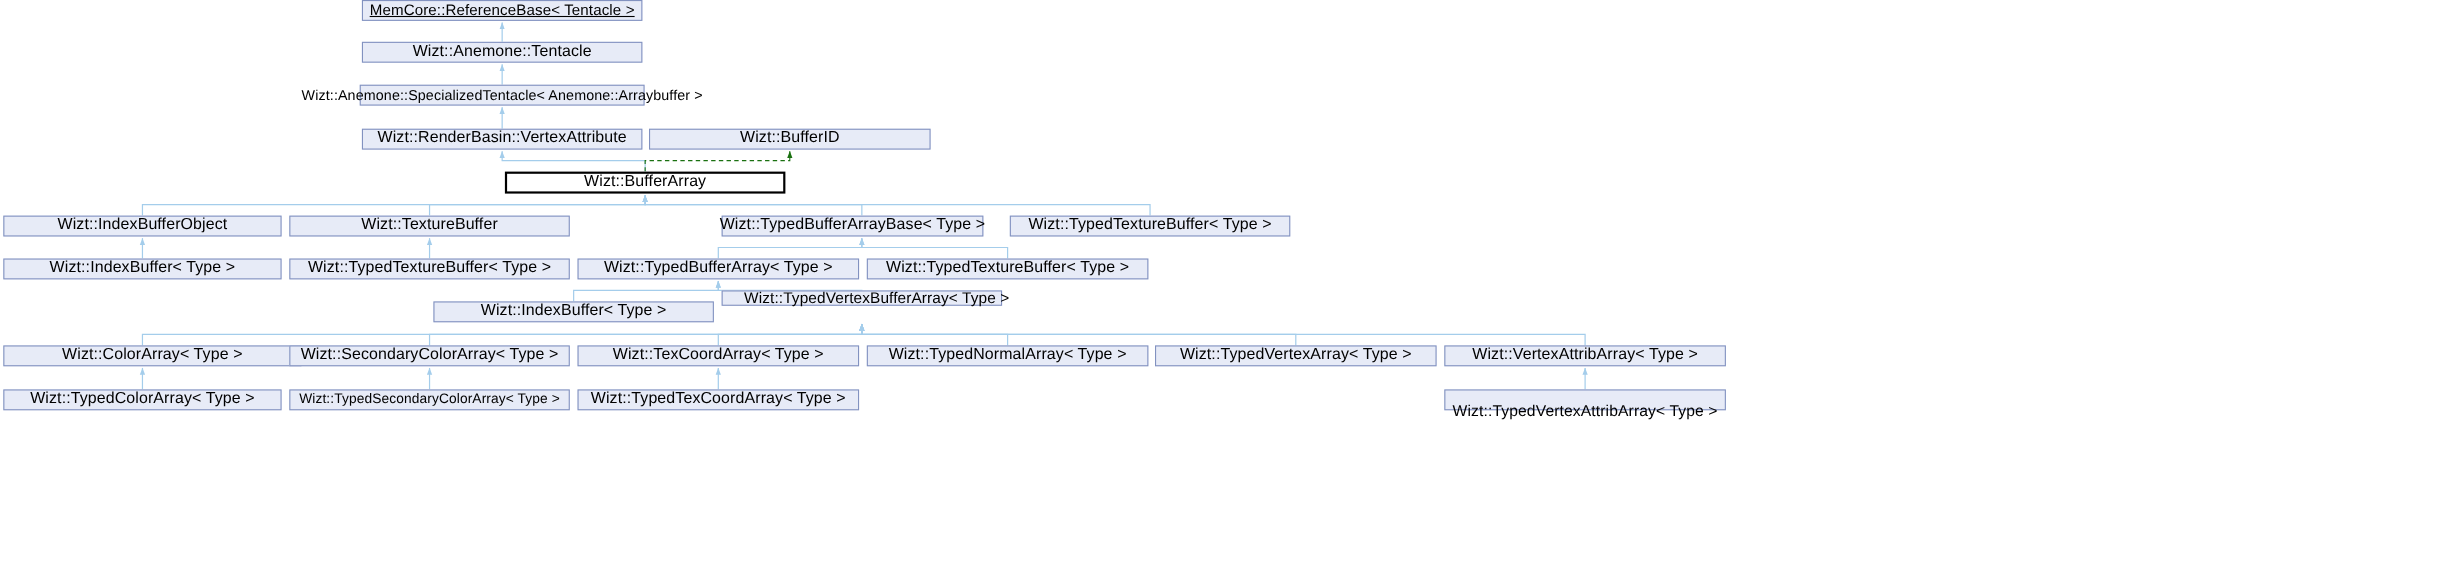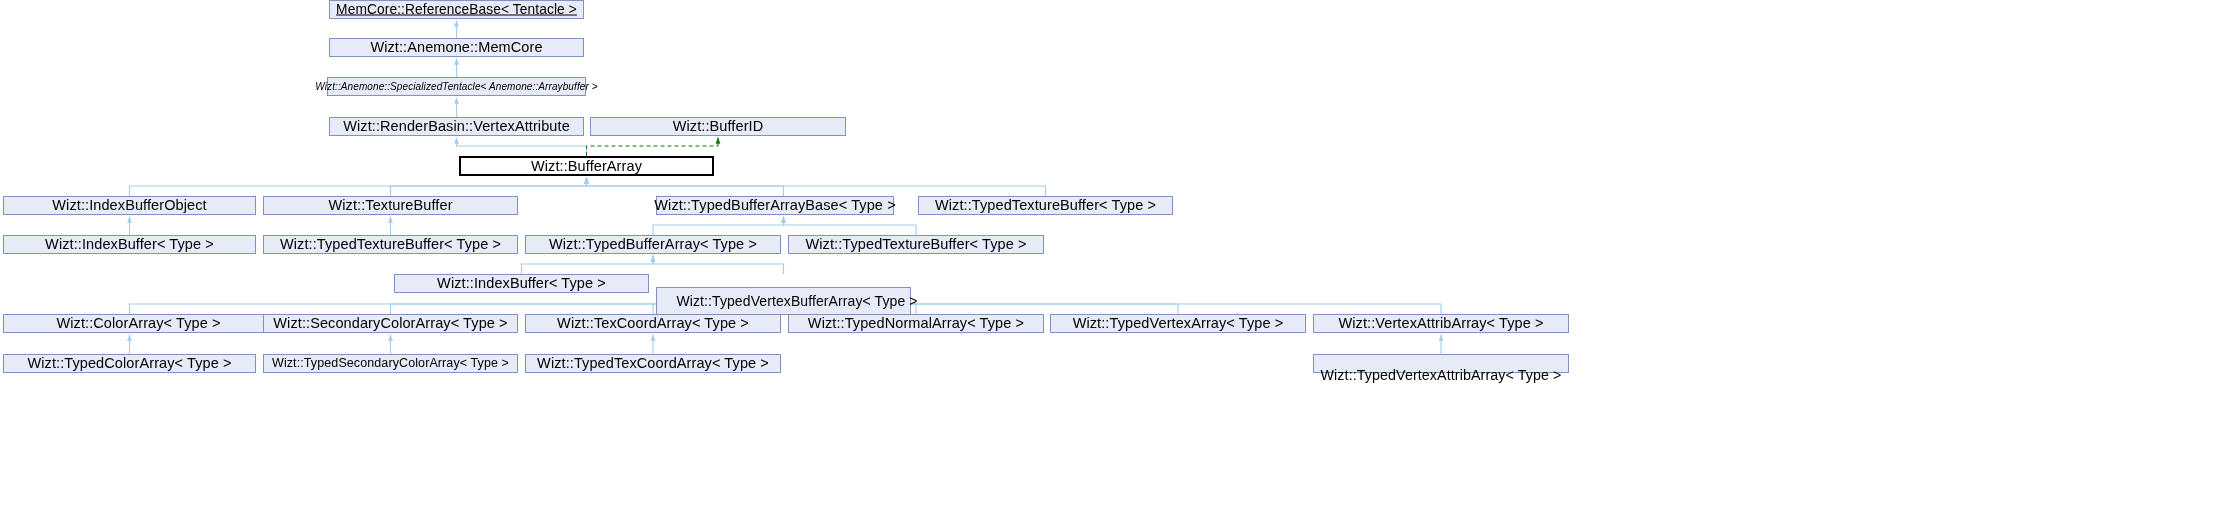--- a/index.html
+++ b/index.html
@@ -87,24 +87,24 @@
       <path d="M129.5,354 L129.5,334.5" fill="none" stroke="#a4cdeb" stroke-width="1.1" marker-end="url(#arrow-inherit)"></path>
       <path d="M390.5,354 L390.5,334.5" fill="none" stroke="#a4cdeb" stroke-width="1.1" marker-end="url(#arrow-inherit)"></path>
       <path d="M653,354 L653,334.5" fill="none" stroke="#a4cdeb" stroke-width="1.1" marker-end="url(#arrow-inherit)"></path>
       <path d="M1441,354 L1441,334.5" fill="none" stroke="#a4cdeb" stroke-width="1.1" marker-end="url(#arrow-inherit)"></path>
     </svg>
   <div id="node-layer">
       <div class="node" style="left: 329px; top: 0px; width: 255px; height: 19px; text-decoration: underline;">
         <span class="node-label" style="font-size: 13.75px;">MemCore::ReferenceBase&lt; Tentacle &gt;</span>
       </div>
       <div class="node" style="left: 329px; top: 38px; width: 255px; height: 19px;">
-        <span class="node-label">Wizt::Anemone::MemCore</span>
+        <span class="node-label">Wizt::Anemone::Tentacle</span>
       </div>
       <div class="node" style="left: 327px; top: 77px; width: 259px; height: 19px;">
-        <span class="node-label" style="font-size: 10px; font-style: italic;">Wizt::Anemone::SpecializedTentacle&lt; Anemone::Arraybuffer &gt;</span>
+        <span class="node-label" style="font-size: 13px;">Wizt::Anemone::SpecializedTentacle&lt; Anemone::Arraybuffer &gt;</span>
       </div>
       <div class="node" style="left: 329px; top: 117px; width: 255px; height: 19px;">
         <span class="node-label">Wizt::RenderBasin::VertexAttribute</span>
       </div>
       <div class="node" style="left: 590px; top: 117px; width: 256px; height: 19px;">
         <span class="node-label">Wizt::BufferID</span>
       </div>
       <div class="node current" style="left: 459px; top: 156px; width: 255px; height: 20px;">
         <span class="node-label">Wizt::BufferArray</span>
       </div>
@@ -128,21 +128,21 @@
       </div>
       <div class="node" style="left: 525px; top: 235px; width: 256px; height: 19px;">
         <span class="node-label">Wizt::TypedBufferArray&lt; Type &gt;</span>
       </div>
       <div class="node" style="left: 788px; top: 235px; width: 256px; height: 19px;">
         <span class="node-label">Wizt::TypedTextureBuffer&lt; Type &gt;</span>
       </div>
       <div class="node" style="left: 394px; top: 274px; width: 255px; height: 19px;">
         <span class="node-label">Wizt::IndexBuffer&lt; Type &gt;</span>
       </div>
-      <div class="node" style="left: 656px; top: 287px; width: 255px; height: 28px; padding-left: 27px;">
+      <div class="node" style="left: 656px; top: 264px; width: 255px; height: 14px; padding-left: 27px;">
         <span class="node-label" style="font-size: 14px;">Wizt::TypedVertexBufferArray&lt; Type &gt;</span>
       </div>
       <div class="node" style="left: 3px; top: 314px; width: 271px; height: 19px;">
         <span class="node-label">Wizt::ColorArray&lt; Type &gt;</span>
       </div>
       <div class="node" style="left: 263px; top: 314px; width: 255px; height: 19px;">
         <span class="node-label">Wizt::SecondaryColorArray&lt; Type &gt;</span>
       </div>
       <div class="node" style="left: 525px; top: 314px; width: 256px; height: 19px;">
         <span class="node-label">Wizt::TexCoordArray&lt; Type &gt;</span>

